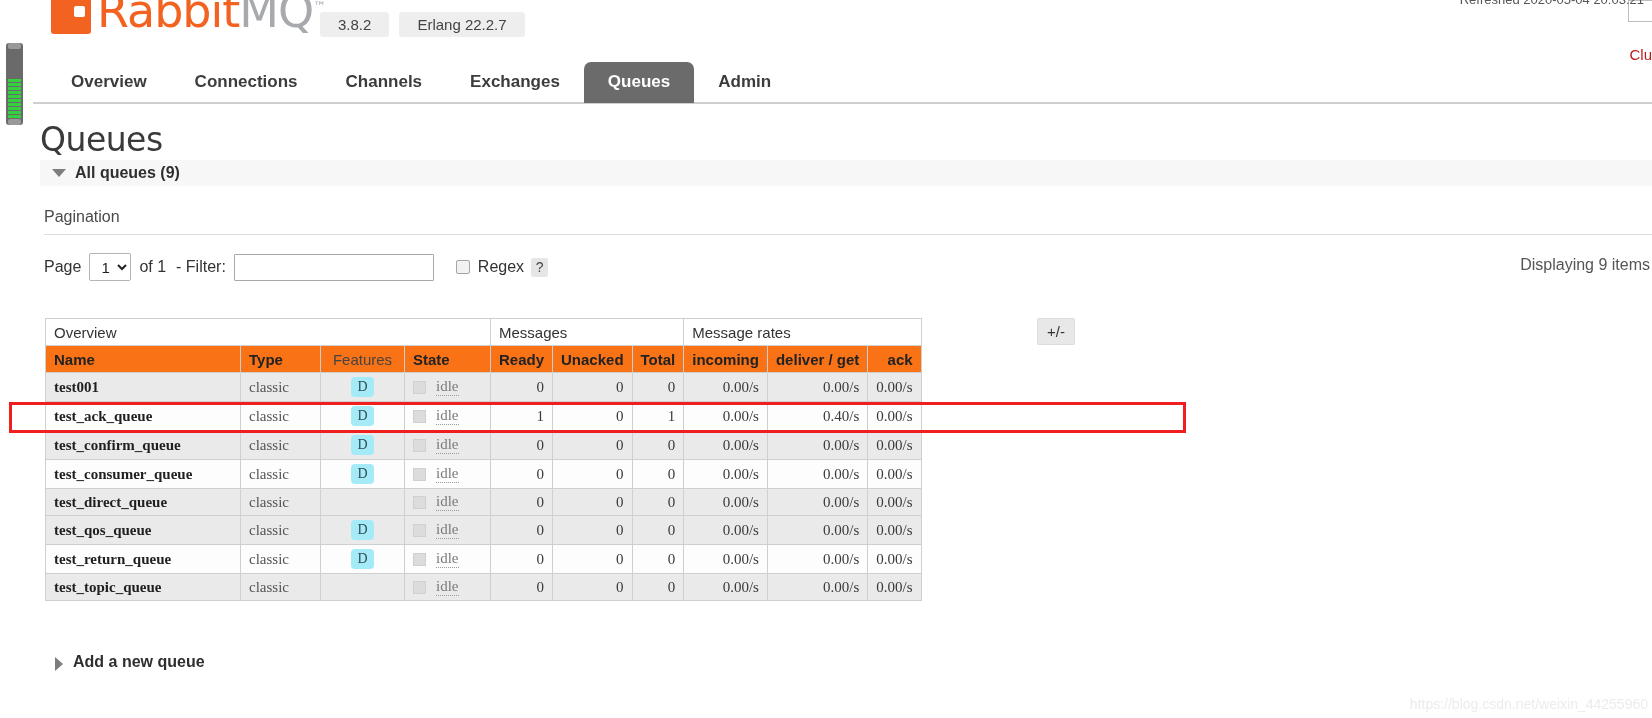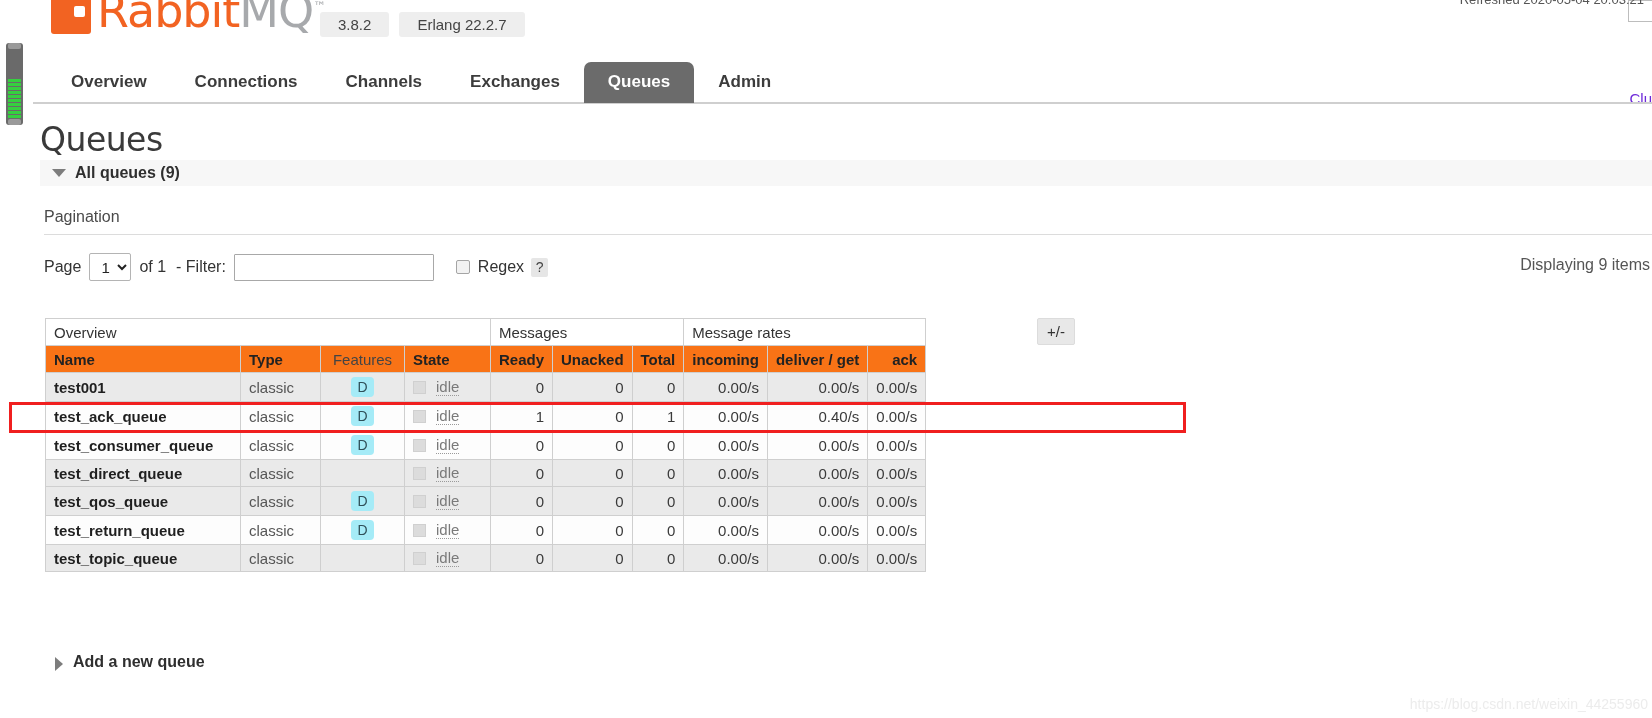--- a/index.html
+++ b/index.html
@@ -75,21 +75,21 @@
     font-size: 15px; padding: 4px 18px; border-radius: 3px;
     font-family: "Liberation Sans", sans-serif;
   }
 
   .refresh-note {
     position: absolute; right: 8px; top: -8px;
     font-size: 13px; color: #555555; white-space: nowrap;
   }
   .cluster-note {
     position: absolute; right: 0px; top: 46px;
-    font-size: 15px; color: #6d28d9; white-space: nowrap; margin-top: 44px;
+    font-size: 15px; color: #b91c1c; white-space: nowrap;
   }
   .top-box {
     position: absolute; right: 0px; top: 0px;
     width: 24px; height: 22px; border: 1px solid #bdbdbd;
     border-right: none; background: #ffffff;
   }
 
   
   .navbar {
     position: absolute; left: 0; top: 62px; width: 1652px; height: 42px;
@@ -206,21 +206,21 @@
   }
   .col-head {
     background: #f97316; color: #222222;
     font-weight: bold; text-align: left; font-size: 15px;
     height: 27px;
   }
   .col-head.num { text-align: right; }
   .col-head.center { text-align: center; }
   .col-head.light { font-weight: normal; color: #444444; }
 
-  tbody tr { height: 18px; }
+  tbody tr { height: 18px; font-family: Liberation Serif, serif; }
   tbody tr.alt td { background: #eaeaea; }
   tbody tr td { background: #fdfdfd; }
 
   td.name { font-weight: bold; color: #1f1f1f; width: 195px; }
   td.type { color: #555555; width: 80px; }
   td.features { width: 84px; text-align: center; }
   td.state { width: 86px; margin-top: 8px; }
   td.num { text-align: right; color: #3a3a3a; }
   td.rate { text-align: right; color: #3a3a3a; }
 
@@ -388,20 +388,37 @@
                   <span class="state-txt">idle</span>
                 </span>
               </td>
               <td class="num">1</td>
               <td class="num">0</td>
               <td class="num">1</td>
               <td class="rate">0.00/s</td>
               <td class="rate">0.40/s</td>
               <td class="rate">0.00/s</td>
             </tr>
+            <tr class="alt">
+              <td class="name">test_confirm_queue</td>
+              <td class="type">classic</td>
+              <td class="features"><span class="badge-d">D</span></td>
+              <td class="state">
+                <span class="state-cell">
+                  <span class="state-sq"></span>
+                  <span class="state-txt">idle</span>
+                </span>
+              </td>
+              <td class="num">0</td>
+              <td class="num">0</td>
+              <td class="num">0</td>
+              <td class="rate">0.00/s</td>
+              <td class="rate">0.00/s</td>
+              <td class="rate">0.00/s</td>
+            </tr>
             <tr>
               <td class="name">test_consumer_queue</td>
               <td class="type">classic</td>
               <td class="features"><span class="badge-d">D</span></td>
               <td class="state">
                 <span class="state-cell">
                   <span class="state-sq"></span>
                   <span class="state-txt">idle</span>
                 </span>
               </td>

